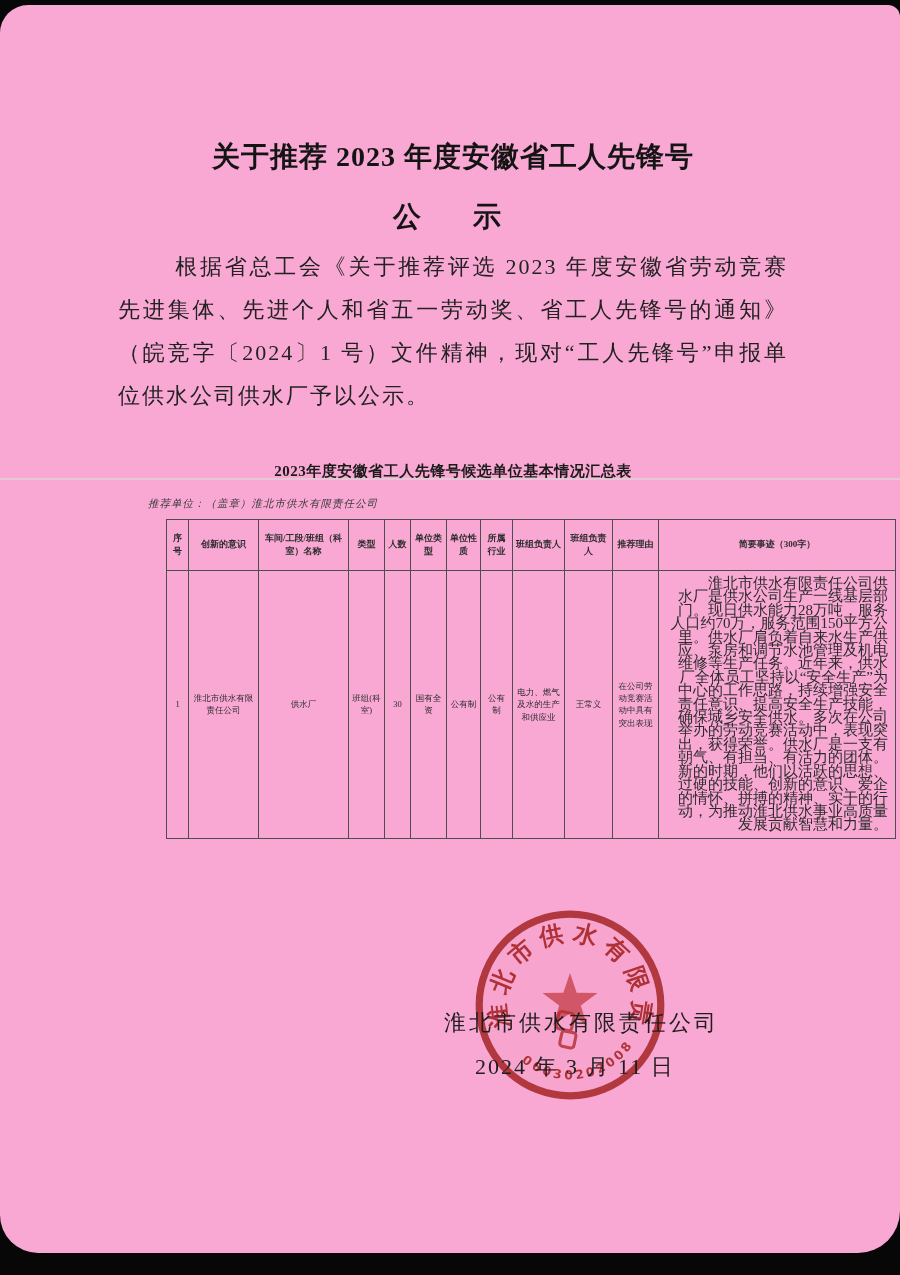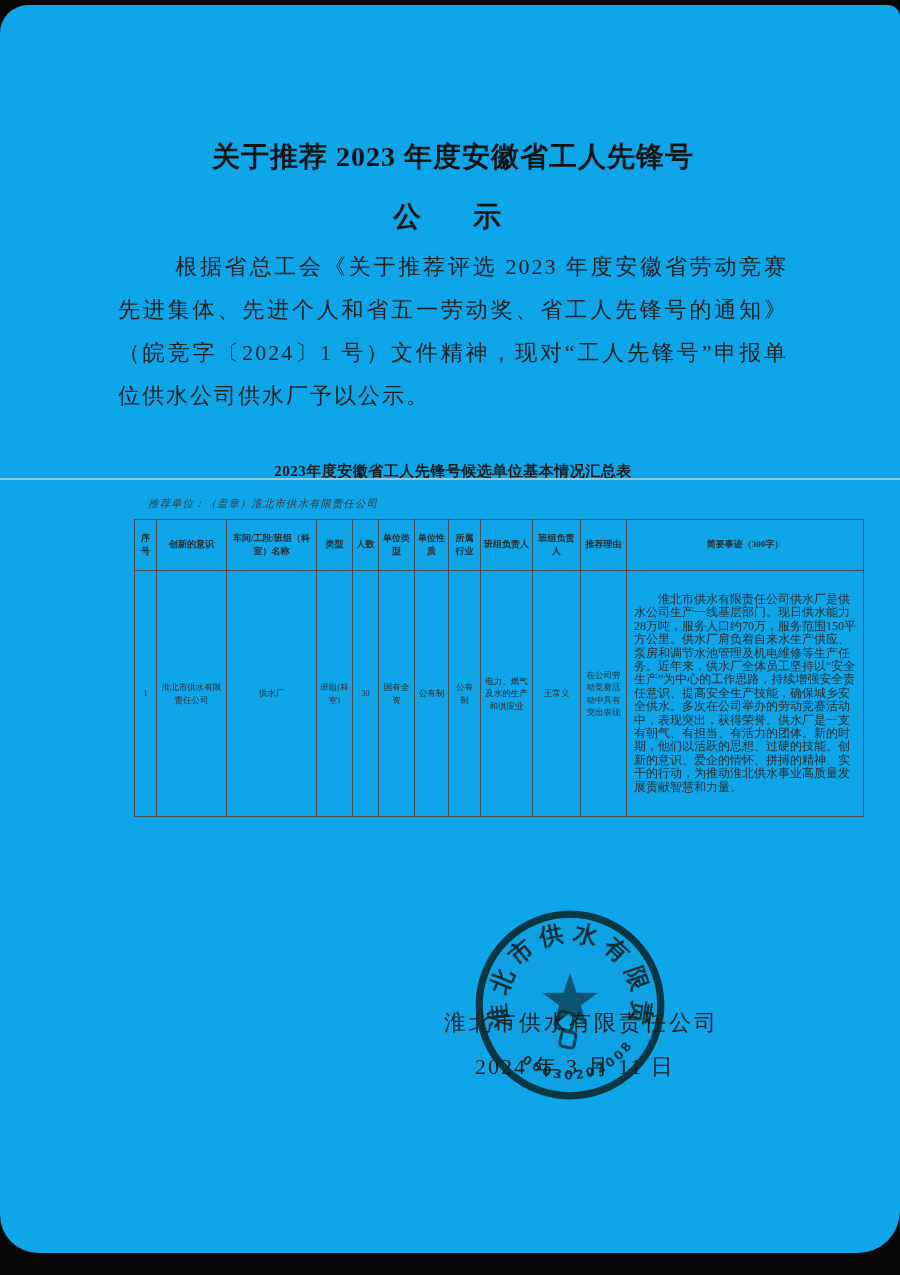--- a/index.html
+++ b/index.html
@@ -4,21 +4,21 @@
 <style>
   html,body{
     margin:0;padding:0;
     width:900px;height:1275px;
     background:#070707;
     overflow:hidden;
     font-family:"Liberation Serif","DejaVu Serif",serif;
   }
   .page{
     position:absolute; top:5px; bottom:22px; left:0; right:0;
-    background:#0ea5e9;
+    background:#f9a8d4;
     border-radius:28px 12px 42px 38px;
     padding:0 112px 0 118px;
     box-sizing:border-box;
     color:#262626;
   }
   .streak{position:absolute;left:0;right:0;height:2px;background:#d9d9d6;opacity:.65;}
   .doc-title{
     margin:132px 0 0 0;
     text-align:center;
     font-size:28px;font-weight:bold;color:#141414;
@@ -38,38 +38,38 @@
   .closing-para{margin-top:58px;}
   .table-caption{
     margin:44px 0 4px 0;text-align:center;
     font-size:15px;font-weight:bold;color:#1b1b1b;letter-spacing:.5px;line-height:20px;
   }
   .recommender{
     margin:16px 0 0 30px;
     font-size:10.5px;color:#3a3a3a;font-style:italic;letter-spacing:1px;line-height:14px;
   }
   table.summary{
-    margin:8px 0 0 16px;
+    margin:8px 0 0 48px;
     width:730px;
     border-collapse:collapse;
     table-layout:fixed;
     font-size:8.5px;color:#2c2c2c;
   }
   table.summary th,table.summary td{
     border:1px solid #4d4d4d;
     padding:2px 3px;
     text-align:center;vertical-align:middle;
     line-height:1.45;
     overflow:hidden;
   }
   table.summary th{font-size:9px;font-weight:600;height:46px;}
   table.summary td{height:188px;}
   table.summary td.deeds{
-    text-align:left;font-size:12px;line-height:13.4px;
-    padding:22px 7px;vertical-align:top;
+    text-align:right;font-size:15px;line-height:13.4px;
+    padding:6px 7px;vertical-align:top;
   }
   .sig-company{
     position:absolute;left:444px;top:1003px;
     font-size:22px;letter-spacing:3px;color:#1e1e1e;z-index:3;
   }
   .sig-date{
     position:absolute;left:475px;top:1047px;
     font-size:22px;letter-spacing:2px;color:#1e1e1e;z-index:3;
   }
   .stamp-wrap{

